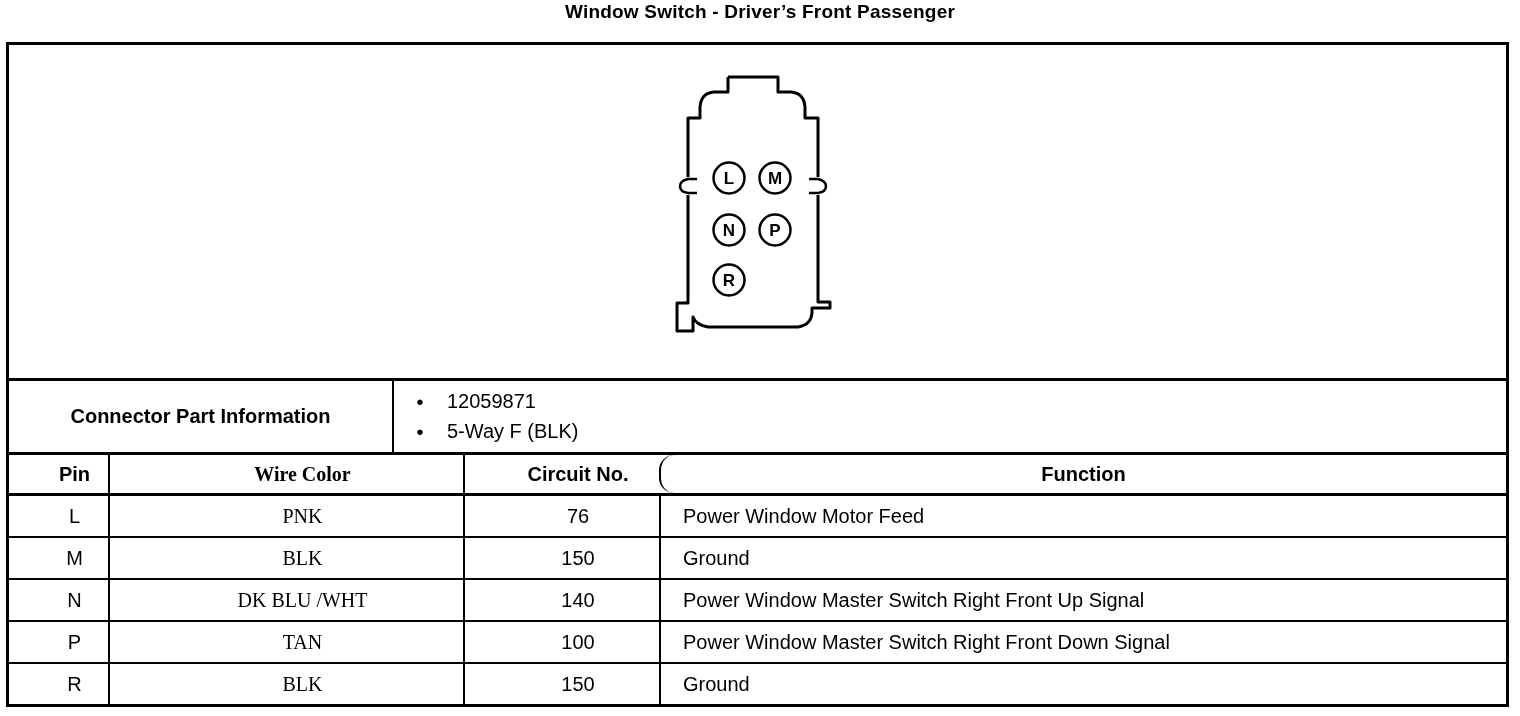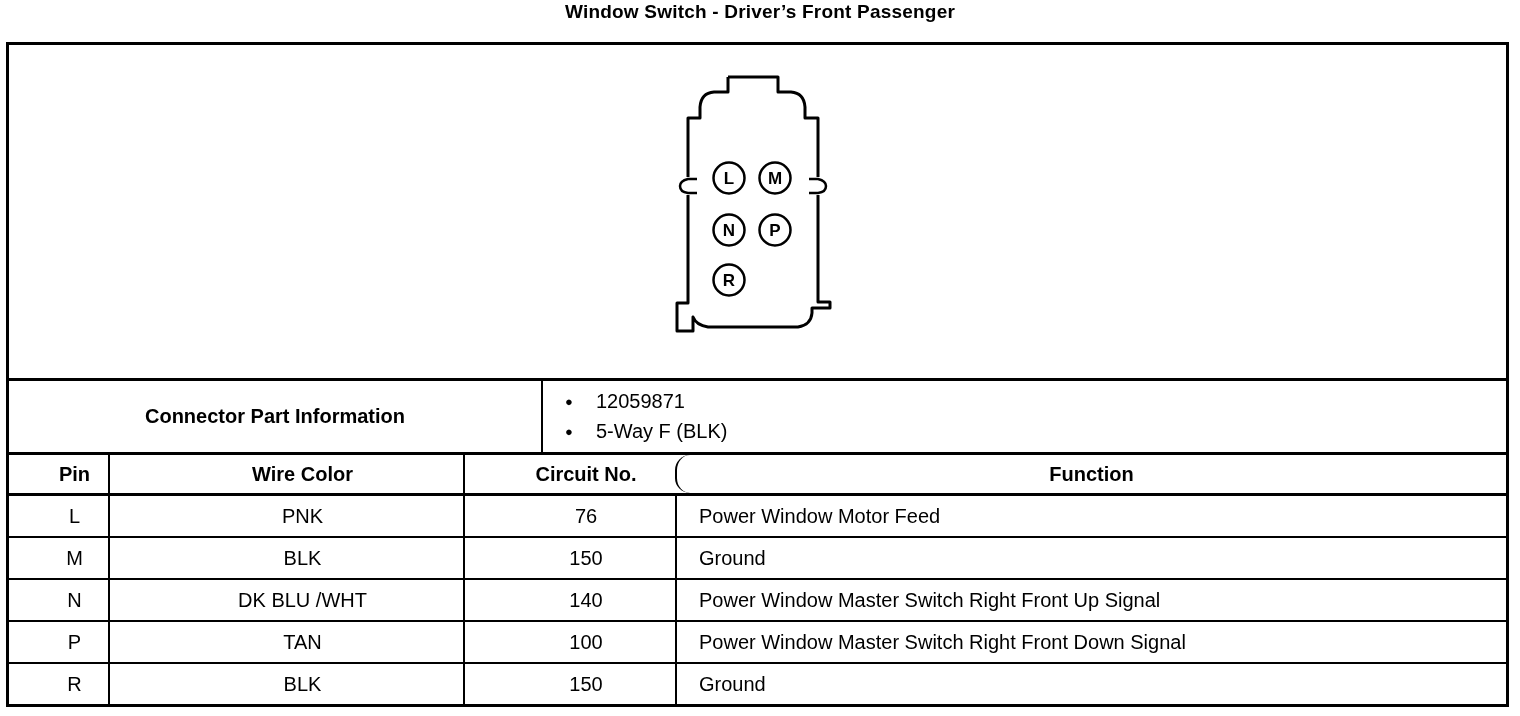--- a/index.html
+++ b/index.html
@@ -48,21 +48,21 @@
     top: 15px;
   }
   .partinfo-row {
     flex: none;
     height: 74px;
     border-top: 3px solid #000000;
     box-sizing: border-box;
     display: flex;
   }
   .partinfo-label {
-    width: 532px;
+    width: 383px;
     flex: none;
     display: flex;
     align-items: center;
     justify-content: center;
     font-size: 20px;
     font-weight: bold;
   }
   .partinfo-bullets {
     flex: 1;
     border-left: 2px solid #000000;
@@ -109,22 +109,22 @@
     border-top-width: 3px;
   }
   .cell {
     display: flex;
     align-items: center;
     justify-content: center;
     box-sizing: border-box;
     padding-left: 32px;
   }
   .c-pin    { width: 99px;  flex: none; }
-  .c-wire   { width: 355px; flex: none; border-left: 2px solid #000000; }
-  .c-circ   { width: 212px; flex: none; border-left: 2px solid #000000; }
+  .c-wire   { width: 355px; flex: none; border-left: 2px solid #000000; font-family: Liberation Serif, serif; }
+  .c-circ   { width: 196px; flex: none; border-left: 2px solid #000000; }
   .c-func   {
     flex: 1;
     border-left: 2px solid #000000;
     justify-content: flex-start;
     padding-left: 22px;
   }
   .pin-letter {
     font-size: 17px;
     font-weight: bold;
     font-family: "Liberation Sans", sans-serif;

